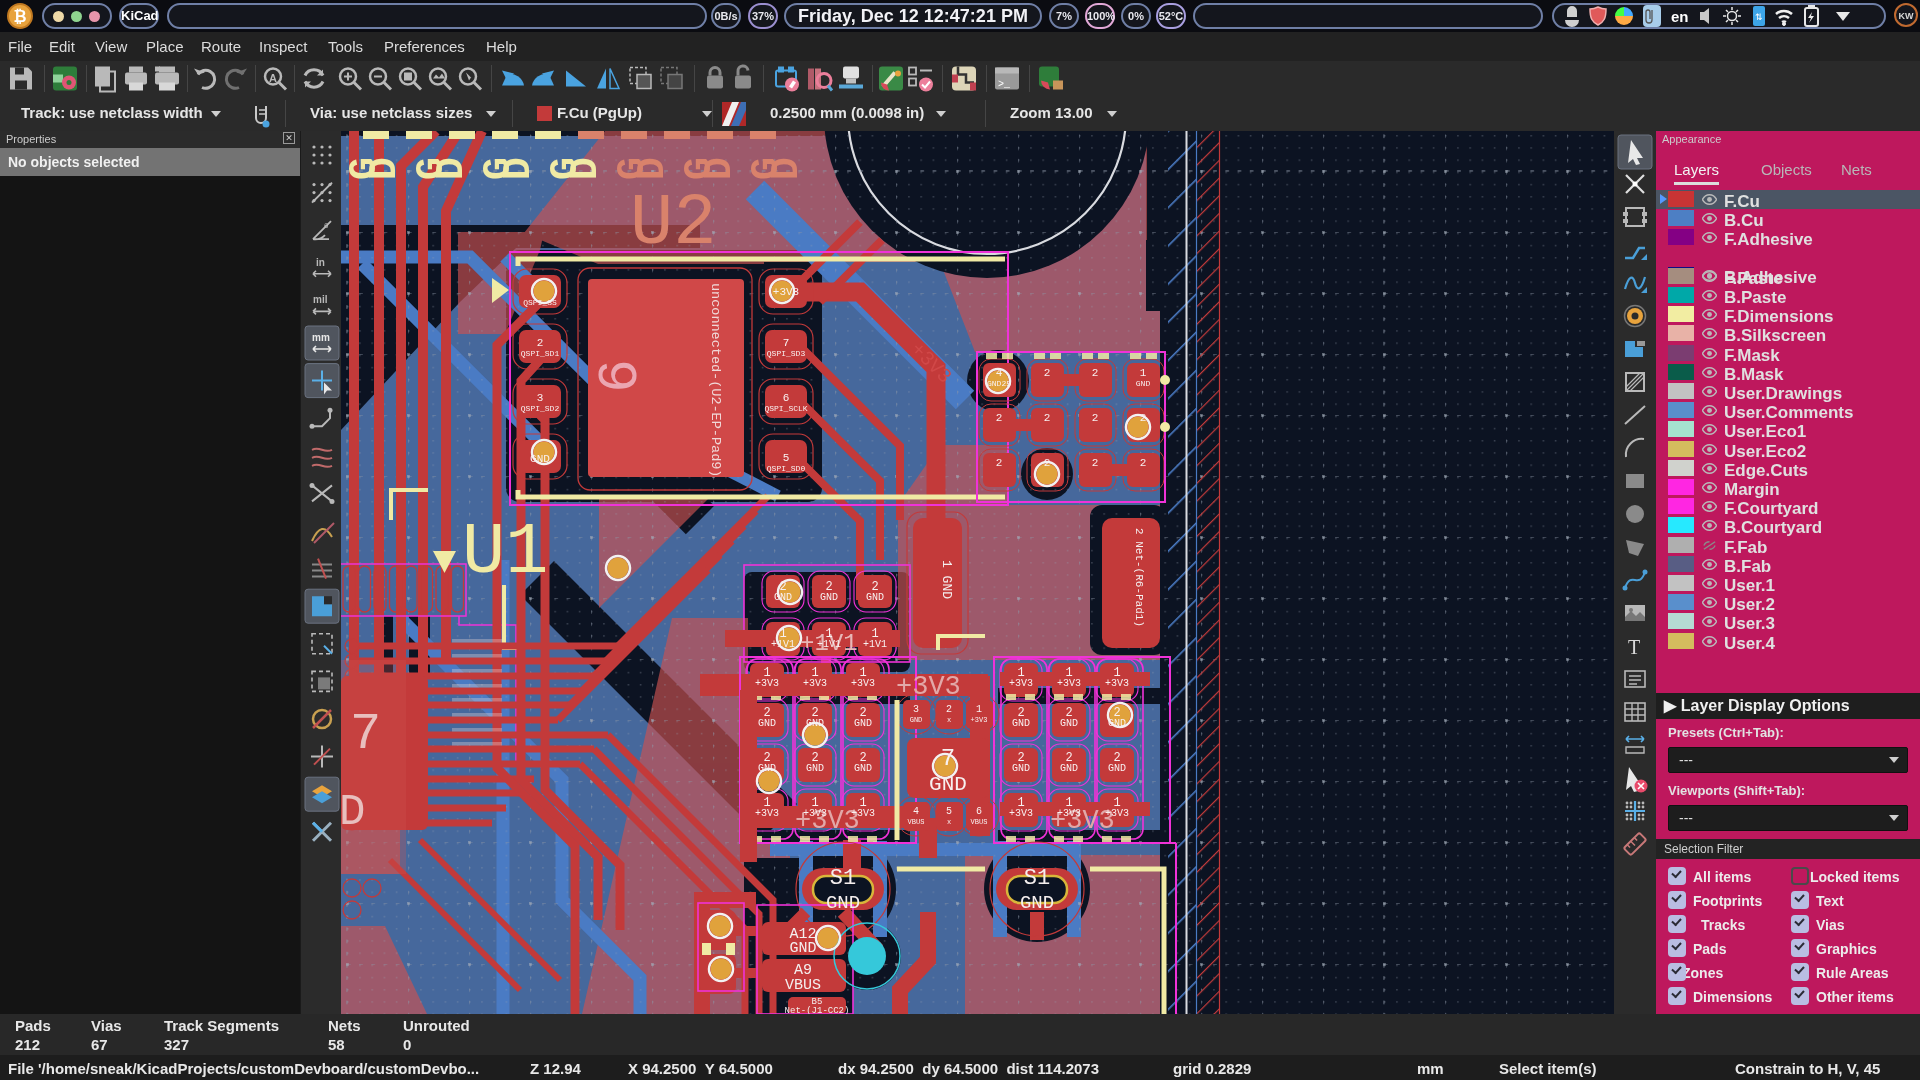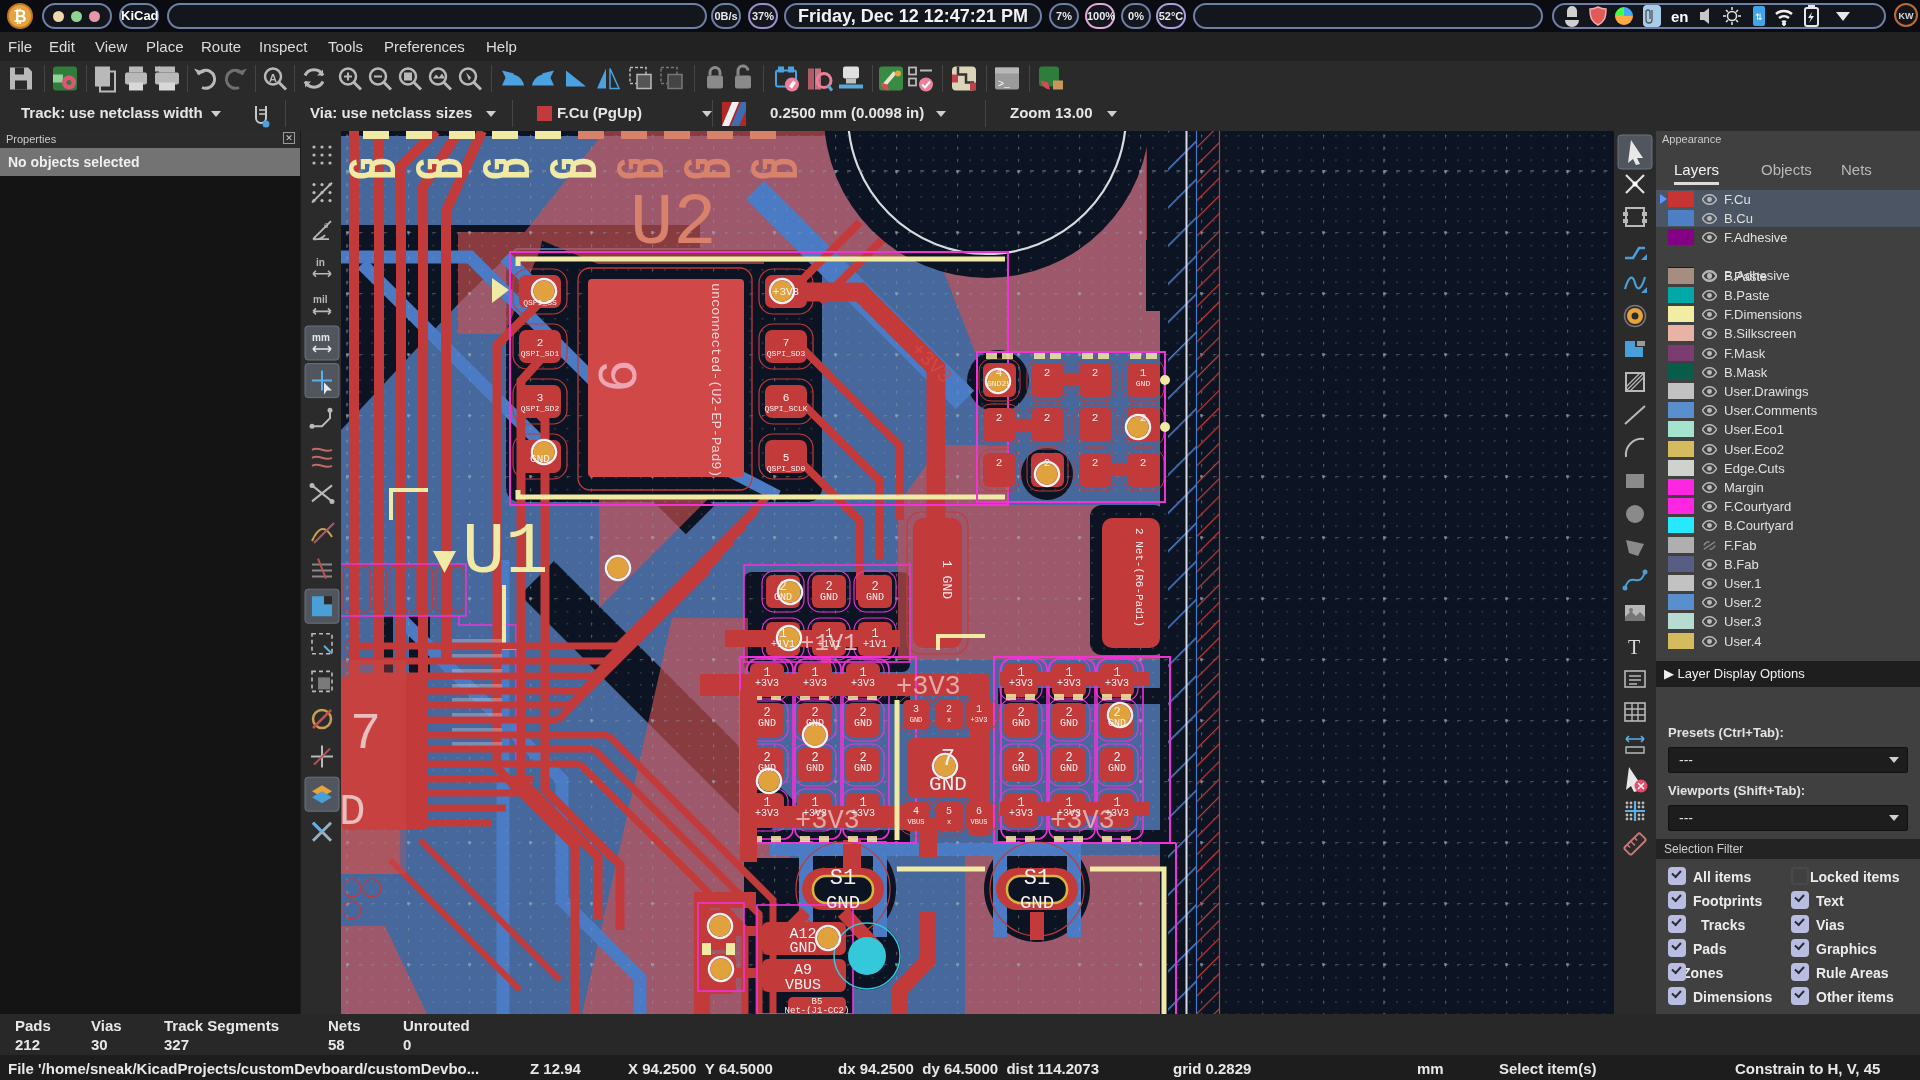--- a/index.html
+++ b/index.html
@@ -11,23 +11,23 @@
 #toolbar1{position:absolute;left:0;top:61px;width:1920px;height:35px;background:#2a2a2a}
 #toolbar2{position:absolute;left:0;top:96px;width:1920px;height:35px;background:#2a2a2a;color:#e6e6e6;font-size:15px;font-weight:bold}
 .tsep{position:absolute;top:4px;width:1px;height:27px;background:#454545}
 .t2{position:absolute;top:8px}
 .dn{display:inline-block;width:0;height:0;border-left:5px solid transparent;border-right:5px solid transparent;border-top:6px solid #cfcfcf;margin-left:8px;vertical-align:middle}
 #proppanel{position:absolute;left:0;top:131px;width:300px;height:883px;background:#141414}
 #prophead{position:absolute;left:0;top:0;width:300px;height:17px;background:#2b2b2b;color:#cccccc;font-size:11px}
 #propsel{position:absolute;left:0;top:17px;width:300px;height:28px;background:#737373;color:#f0f0f0;font-size:14px;font-weight:bold;line-height:28px}
 #lstrip{position:absolute;left:300px;top:131px;width:41px;height:883px;background:#2b2b2b;border-left:1px solid #1a1a1a}
 #rstrip{position:absolute;left:1614px;top:131px;width:42px;height:883px;background:#2b2b2b}
-#apanel{position:absolute;left:1656px;top:131px;width:264px;height:883px;background:#404040;color:#e2e2e2}
+#apanel{position:absolute;left:1656px;top:131px;width:264px;height:883px;background:#be185d;color:#e2e2e2}
 .atab{position:absolute;top:23px;height:31px;font-size:15px;color:#b8b8b8;line-height:31px}
-.layrow{position:absolute;left:0;width:264px;height:37px;font-size:13px;font-weight:normal;color:#e0e0e0}
+.layrow{position:absolute;left:0;width:264px;height:19px;font-size:17px;font-weight:bold;color:#e0e0e0}
 .sw{position:absolute;left:12px;top:1px;width:26px;height:16px}
 .eye{position:absolute;left:46px;top:3px;width:15px;height:13px}
 .lname{position:absolute;left:68px;top:2px}
 .ckrow{position:absolute;font-size:14px;font-weight:bold;color:#ececec}
 .ckb{position:absolute;left:0;top:-2px;width:18px;height:18px;border-radius:4px;background:#b9bde2}
 .ckb:after{content:"";position:absolute;left:4px;top:3px;width:7px;height:4px;border-left:2.5px solid #2b2b35;border-bottom:2.5px solid #2b2b35;transform:rotate(-48deg)}
 .cke{position:absolute;left:0;top:-2px;width:18px;height:18px;border-radius:4px;background:transparent;border:2px solid #4a4a4a}
 #statusbar{position:absolute;left:0;top:1014px;width:1920px;height:41px;background:#282828;color:#e8e8e8;font-size:15px;font-weight:bold}
 #bottombar{position:absolute;left:0;top:1055px;width:1920px;height:25px;background:#1d1d1d;color:#e8e8e8;font-size:15px;font-weight:bold}
 #bottombar span{position:absolute;top:5px}
@@ -1224,21 +1224,21 @@
       <span class="lname">User.3</span>
     </div>
 <div class="layrow" style="top:500.6px">
       <span class="sw" style="background:#d4bc5e"></span>
       <svg class="eye" viewBox="0 0 16 12">
         <path d="M8 1 C4 1 1.5 4 0.5 6 C1.5 8 4 11 8 11 C12 11 14.5 8 15.5 6 C14.5 4 12 1 8 1 Z" fill="none" stroke="#b9b9b9" stroke-width="1.6"></path>
         <circle cx="8" cy="6" r="2.6" fill="#b9b9b9"></circle>
       </svg>
       <span class="lname">User.4</span>
     </div>
-  <div class="abs" style="left:0;top:530px;width:264px;height:26px;background:#1e1e1e;color:#f0f0f0;font-size:13px;font-weight:normal;line-height:26px"><span style="margin-left:8px">▶ Layer Display Options</span></div>
+  <div class="abs" style="left:0;top:562px;width:264px;height:26px;background:#1e1e1e;color:#f0f0f0;font-size:16px;font-weight:bold;line-height:26px"><span style="margin-left:8px">▶ Layer Display Options</span></div>
   <div class="abs" style="left:12px;top:594px;font-size:13px;font-weight:bold">Presets (Ctrl+Tab):</div>
   <div class="abs" style="left:12px;top:616px;width:240px;height:26px;background:#1d1d1d;border:1px solid #111;border-radius:2px;color:#ddd;font-size:14px;line-height:24px"><span style="margin-left:10px">---</span><span class="dn" style="float:right;margin:9px 8px 0 0"></span></div>
   <div class="abs" style="left:12px;top:652px;font-size:13px;font-weight:bold">Viewports (Shift+Tab):</div>
   <div class="abs" style="left:12px;top:674px;width:240px;height:26px;background:#1d1d1d;border:1px solid #111;border-radius:2px;color:#ddd;font-size:14px;line-height:24px"><span style="margin-left:10px">---</span><span class="dn" style="float:right;margin:9px 8px 0 0"></span></div>
   <div class="abs" style="left:0;top:708px;width:264px;height:20px;background:#232323;color:#d0d0d0;font-size:12px;line-height:20px"><span style="margin-left:8px">Selection Filter</span></div>
   <div class="ckrow" style="left:12px;top:738px"><span class="ckb"></span><span style="margin-left:25px">All items</span></div>
 <div class="ckrow" style="left:135px;top:738px"><span class="cke"></span><span style="margin-left:19px">Locked items</span></div>
 <div class="ckrow" style="left:12px;top:762px"><span class="ckb"></span><span style="margin-left:25px">Footprints</span></div>
 <div class="ckrow" style="left:135px;top:762px"><span class="ckb"></span><span style="margin-left:25px">Text</span></div>
 <div class="ckrow" style="left:12px;top:786px"><span class="ckb"></span><span style="margin-left:33px">Tracks</span></div>
@@ -1247,21 +1247,21 @@
 <div class="ckrow" style="left:135px;top:810px"><span class="ckb"></span><span style="margin-left:25px">Graphics</span></div>
 <div class="ckrow" style="left:12px;top:834px"><span class="ckb"></span><span style="margin-left:14px">Zones</span></div>
 <div class="ckrow" style="left:135px;top:834px"><span class="ckb"></span><span style="margin-left:25px">Rule Areas</span></div>
 <div class="ckrow" style="left:12px;top:858px"><span class="ckb"></span><span style="margin-left:25px">Dimensions</span></div>
 <div class="ckrow" style="left:135px;top:858px"><span class="ckb"></span><span style="margin-left:25px">Other items</span></div>
 </div>
 <div id="statusbar">
   <span class="abs" style="left:15px;top:3px">Pads</span>
     <span class="abs" style="left:15px;top:22px">212</span>
   <span class="abs" style="left:91px;top:3px">Vias</span>
-    <span class="abs" style="left:91px;top:22px">30</span>
+    <span class="abs" style="left:91px;top:22px">67</span>
   <span class="abs" style="left:164px;top:3px">Track Segments</span>
     <span class="abs" style="left:164px;top:22px">327</span>
   <span class="abs" style="left:328px;top:3px">Nets</span>
     <span class="abs" style="left:328px;top:22px">58</span>
   <span class="abs" style="left:403px;top:3px">Unrouted</span>
     <span class="abs" style="left:403px;top:22px">0</span>
 </div>
 <div id="bottombar">
   <span style="left:8px">File '/home/sneak/KicadProjects/customDevboard/customDevbo...</span>
   <span style="left:530px">Z 12.94</span>

